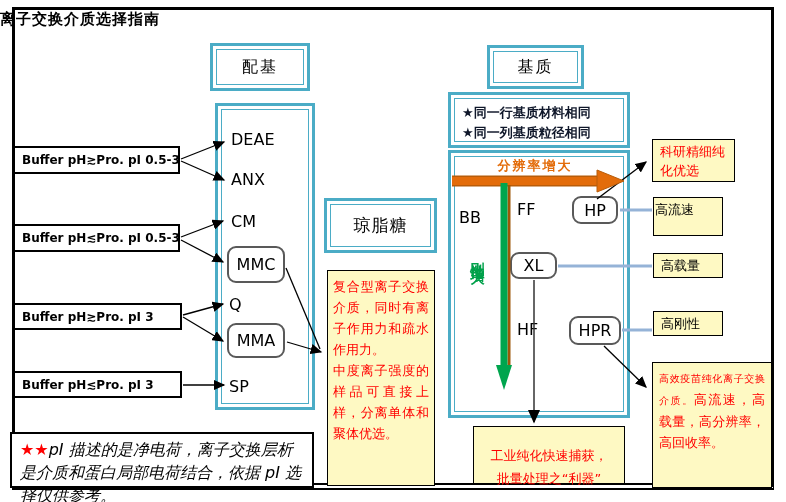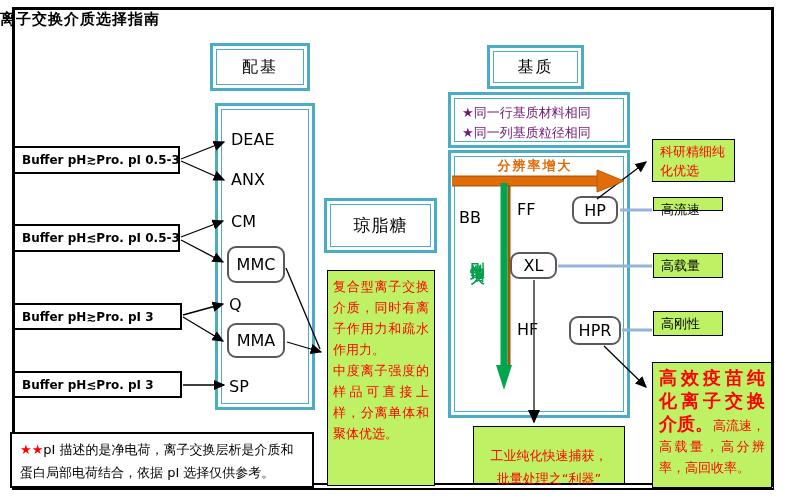--- a/index.html
+++ b/index.html
@@ -10,32 +10,32 @@
   #frame{left:12px;top:7px;width:762px;height:483px;border:3px solid #000;border-bottom:7px double #000;}
   
   .cyanbox{border:3px solid #4BACC6;outline:1px solid #4BACC6;outline-offset:-7px;background:#fff;}
   .center{display:flex;align-items:center;justify-content:center;}
   .cn16{font-size:16px;color:#000;letter-spacing:2px;}
   .lig{font-size:16px;color:#000;}
   .roundbox{border:2px solid #595959;border-radius:9px;background:#fff;
     display:flex;align-items:center;justify-content:center;font-size:16px;color:#000;}
   .bufferbox{border:2px solid #000;background:#fff;display:flex;align-items:center;
     padding-left:7px;font-size:12px;font-weight:600;color:#000;white-space:nowrap;}
-  .callout{border:1px solid #000;background:#bef264;font-size:13px;color:#000;}
+  .callout{border:1px solid #000;background:#fef9c3;font-size:13px;color:#000;}
   .red{color:#FF0000;}
   .titlebar{left:0;top:10px;width:786px;font-size:15px;font-weight:bold;color:#000;letter-spacing:1px;}
-  #matrix-notes div{font-size:13px;color:#701a75;line-height:20px;white-space:nowrap;}
+  #matrix-notes div{font-size:13px;color:#0f172a;line-height:20px;white-space:nowrap;font-weight:bold;}
   #resolution-label{color:#E36C0A;font-weight:bold;font-size:13px;letter-spacing:2px;text-align:center;}
   #rigidity-label{writing-mode:vertical-rl;text-orientation:upright;font-size:14px;font-weight:bold;
     color:#00A04A;letter-spacing:3px;}
   #mixed-note{padding:5px 5px;line-height:21px;font-size:13px;text-align:justify;}
   #vaccine-callout{padding:4px 6px;line-height:21px;font-size:13px;text-align:justify;}
-  #vaccine-callout .b{font-weight:bold;font-size:18px;}
+  #vaccine-callout .b{font-weight:normal;font-size:10px;}
   #industrial-callout{text-align:center;padding-top:17px;line-height:23px;}
-  #footnote{border:2px solid #000;background:#fff;padding:4px 8px;font-size:13px;line-height:23px;color:#000;}
+  #footnote{border:2px solid #000;background:#fff;padding:4px 8px;font-size:16px;line-height:23px;color:#000;font-style:italic;}
   svg.layer{position:absolute;left:0;top:0;pointer-events:none;}
 </style>
 </head>
 <body>
 
 <div id="canvas">
   <div class="abs" id="frame"></div>
 
   <div class="abs titlebar">离子交换介质选择指南</div>
 
@@ -69,21 +69,21 @@
   <div class="abs" id="resolution-label" style="left:452px;top:157px;width:166px;">分辨率增大</div>
   <div class="abs" id="rigidity-label" style="left:469px;top:251px;height:84px;">刚性增大</div>
   <div class="abs lig" style="left:459px;top:208px;">BB</div>
   <div class="abs lig" style="left:517px;top:200px;">FF</div>
   <div class="abs roundbox" style="left:572px;top:196px;width:46px;height:28px;">HP</div>
   <div class="abs roundbox" style="left:510px;top:252px;width:47px;height:27px;">XL</div>
   <div class="abs lig" style="left:517px;top:320px;">HF</div>
   <div class="abs roundbox" style="left:569px;top:316px;width:52px;height:29px;">HPR</div>
 
   <div class="abs callout red" style="left:652px;top:139px;width:83px;height:43px;padding:2px 0 0 7px;line-height:19px;">科研精细纯化优选</div>
-  <div class="abs callout" style="left:653px;top:197px;width:70px;height:14px;padding-left:7px;line-height:23px;">高流速</div>
+  <div class="abs callout" style="left:653px;top:197px;width:70px;height:39px;padding-left:1px;line-height:23px;">高流速</div>
   <div class="abs callout" style="left:653px;top:253px;width:70px;height:25px;padding-left:7px;line-height:23px;">高载量</div>
   <div class="abs callout" style="left:653px;top:311px;width:70px;height:25px;padding-left:7px;line-height:23px;">高刚性</div>
   <div class="abs callout red" id="vaccine-callout" style="left:652px;top:362px;width:120px;height:126px;">
     <span class="b">高效疫苗纯化离子交换介质。</span><span>高流速，高载量，高分辨率，高回收率。</span>
   </div>
   <div class="abs callout red" id="industrial-callout" style="left:473px;top:426px;width:152px;height:58px;">
     <div>工业纯化快速捕获，</div>
     <div>批量处理之“利器”</div>
   </div>
 

